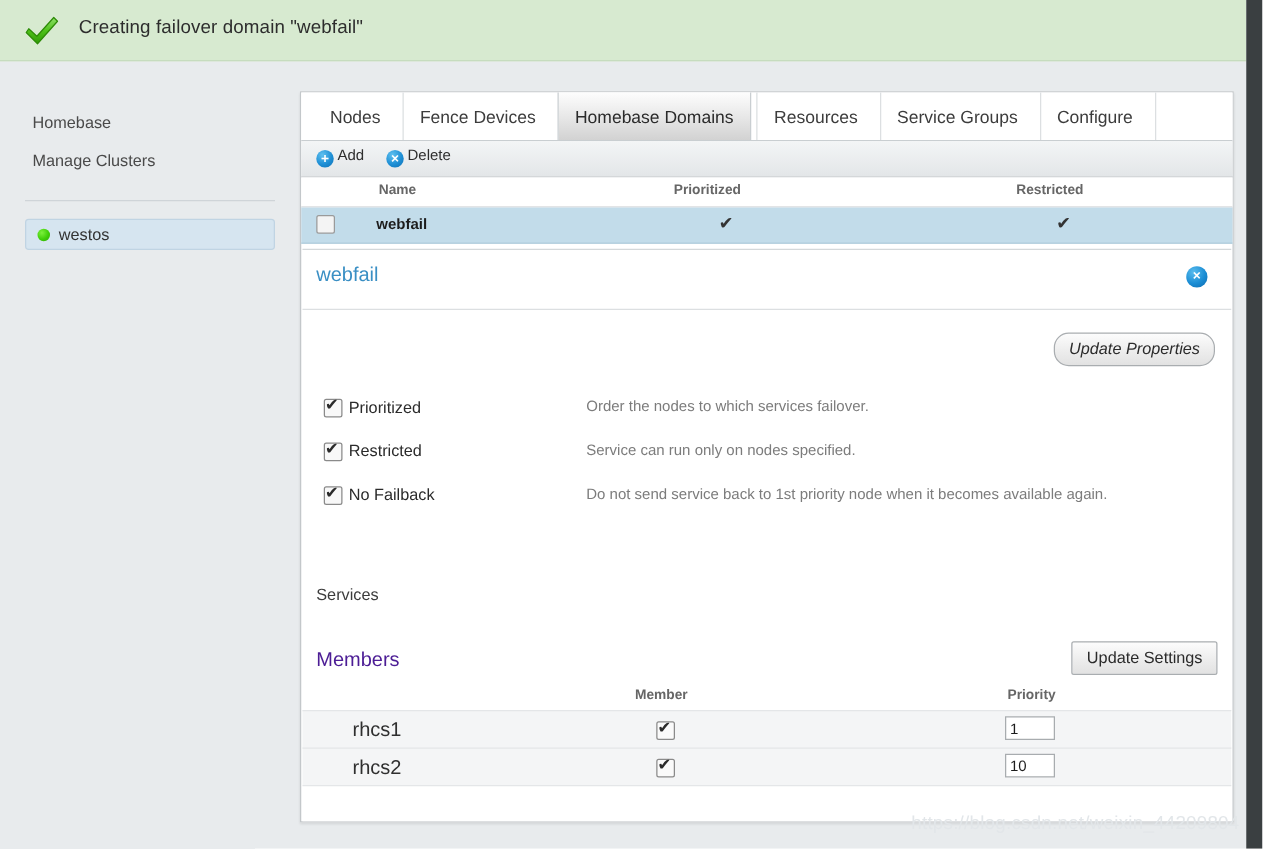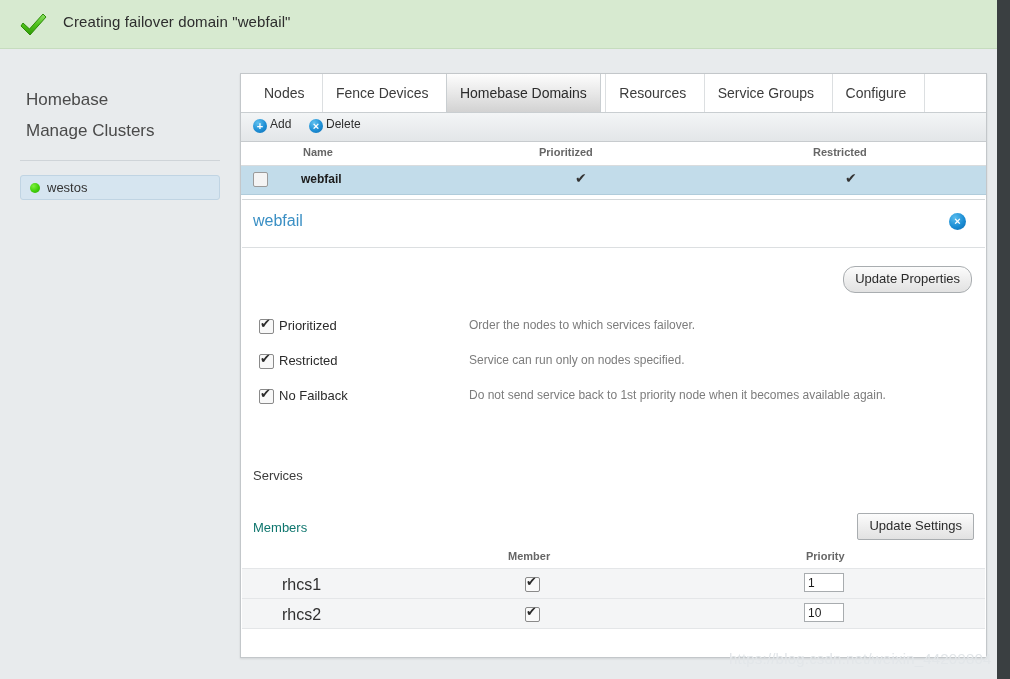--- a/index.html
+++ b/index.html
@@ -57,21 +57,21 @@
   
   #sidebar {
     position: absolute;
     left: 0; top: 50px;
     width: 240px;
     height: 629px;
   }
   .side-link {
     position: absolute;
     left: 26px;
-    font-size: 17px;
+    font-size: 13px;
     color: #4a4a4a;
     white-space: nowrap;
     cursor: pointer;
   }
   .side-link.l0 { top: 40px; }
   .side-link.l1 { top: 71px; }
   #side-divider {
     position: absolute;
     left: 20px; top: 110px;
     width: 200px; height: 1px;
@@ -270,20 +270,21 @@
     right: 13px; top: 18px;
     height: 25px;
     padding: 0 11px;
     line-height: 23px;
     font-size: 13px;
     color: #2b2b2b;
     background: linear-gradient(to bottom, #fcfcfc 0%, #ededed 55%, #e2e2e2 100%);
     border: 1px solid #a9adb0;
     border-radius: 12px;
     cursor: pointer;
+    font-style: italic;
   }
   .prop-row { position: absolute; left: 0; width: 100%; height: 20px; }
   .prop-row.r0 { top: 70px; }
   .prop-row.r1 { top: 105px; }
   .prop-row.r2 { top: 140px; }
   .prop-check {
     position: absolute;
     left: 17px; top: 1px;
     width: 13px; height: 13px;
     border: 1px solid #8a8a8a;
@@ -315,22 +316,22 @@
   #services-label {
     position: absolute;
     left: 11px; top: 0px;
     font-size: 13px;
     color: #3c3c3c;
   }
   #svc-members-area { position: relative; height: 132px; margin-top: 28px; }
   #members-label {
     position: absolute;
     left: 11px; top: 52px;
-    font-size: 13px;
-    color: #0f766e;
+    font-size: 16px;
+    color: #4c1d95;
   }
   #update-settings-btn {
     position: absolute;
     right: 11px; top: 45px;
     height: 25px;
     padding: 0 11px;
     line-height: 23px;
     font-size: 13px;
     color: #2b2b2b;
     background: linear-gradient(to bottom, #fcfcfc 0%, #ededed 55%, #e2e2e2 100%);

